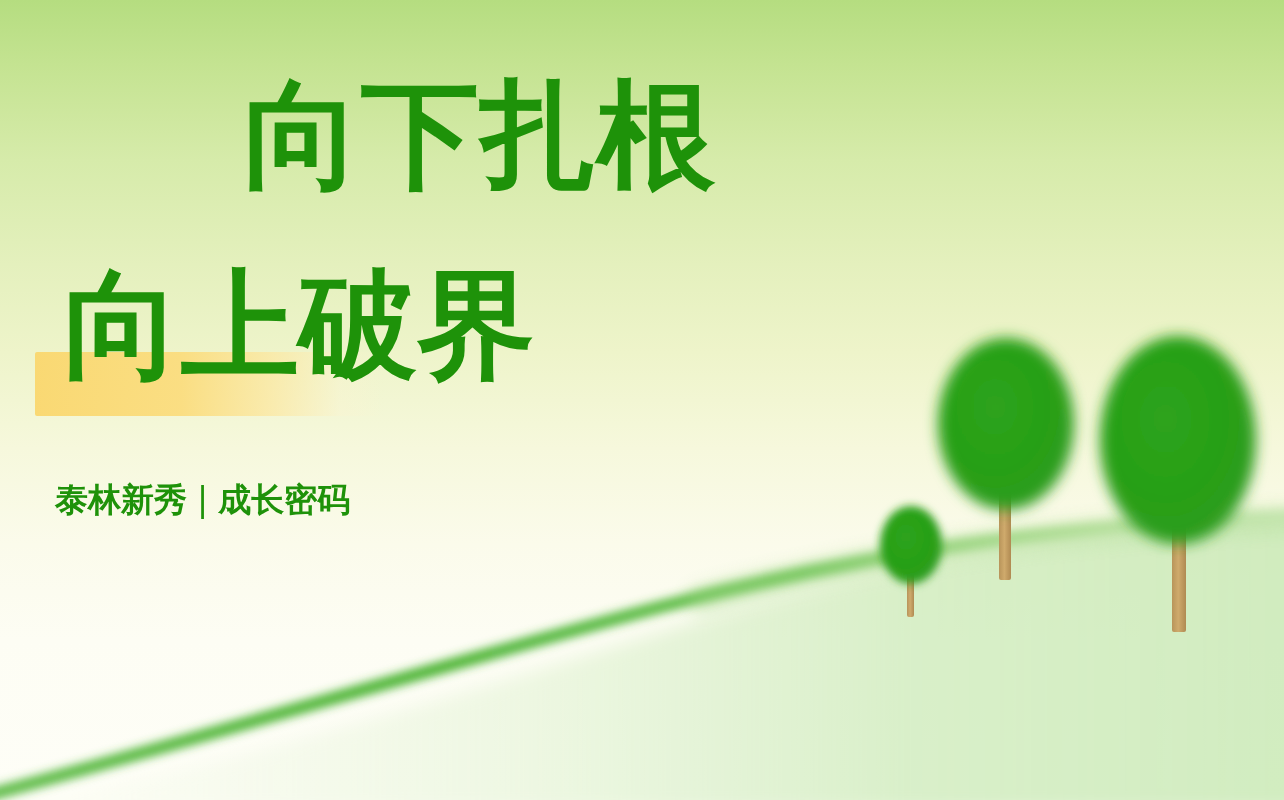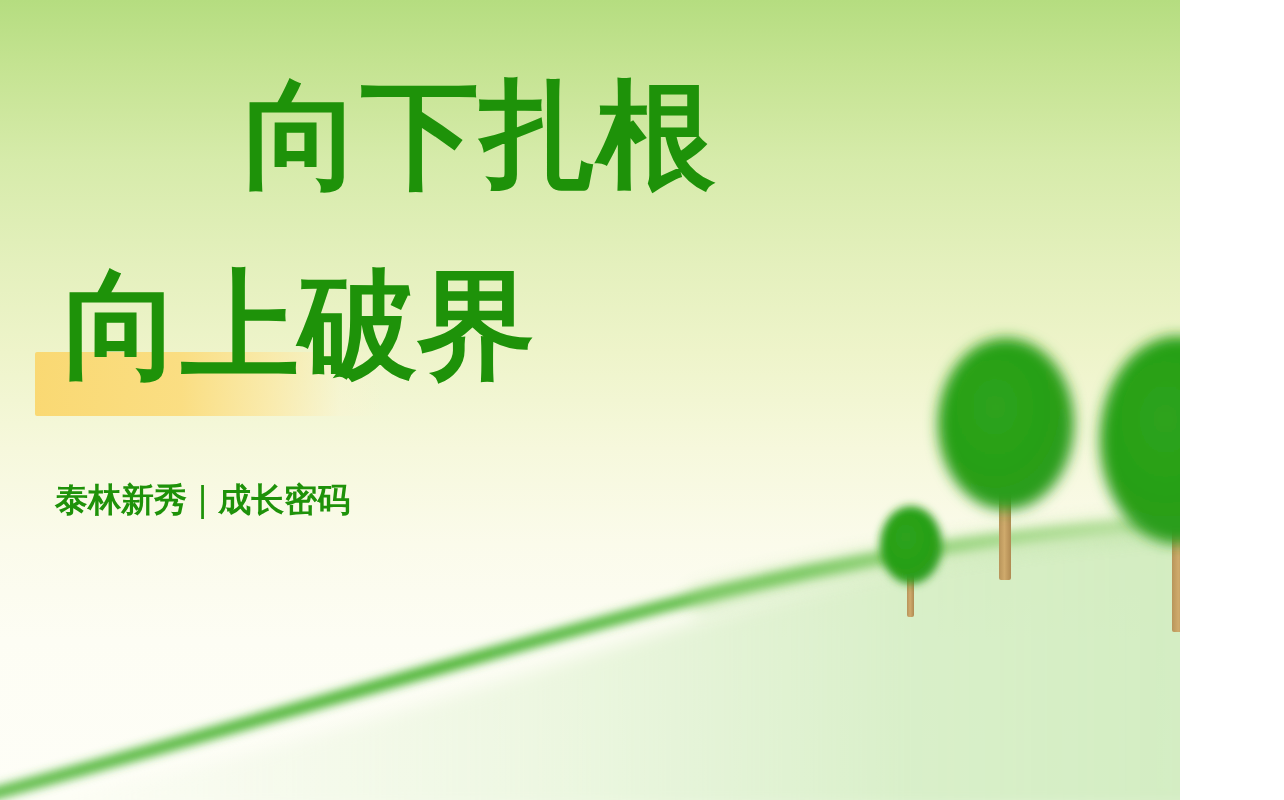--- a/index.html
+++ b/index.html
@@ -6,21 +6,21 @@
     margin: 0;
     padding: 0;
     background: #ffffff;
   }
   body {
     font-family: "Liberation Sans", "DejaVu Sans", sans-serif;
   }
 
   .slide {
     position: relative;
-    width: 1180px;
+    width: 1284px;
     height: 800px;
     overflow: hidden;
     background: linear-gradient(to bottom,
         #b5dd80 0%,
         #c4e391 8%,
         #d6ebaa 20%,
         #e4f0bd 33%,
         #eef4ca 44%,
         #f6f8dc 56%,
         #fbfbeb 68%,

